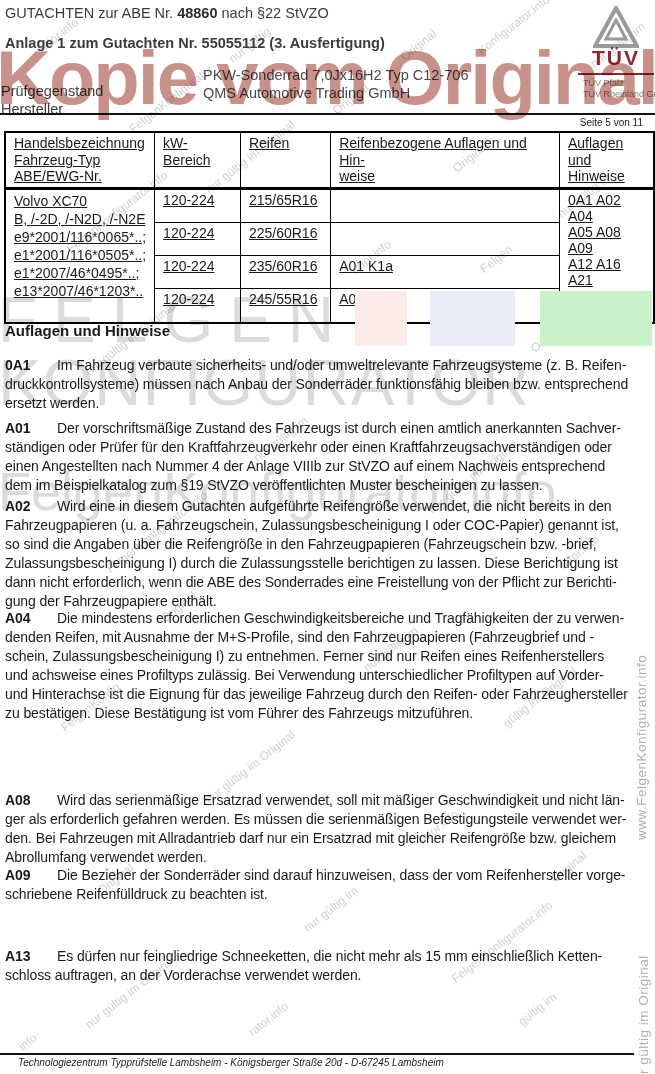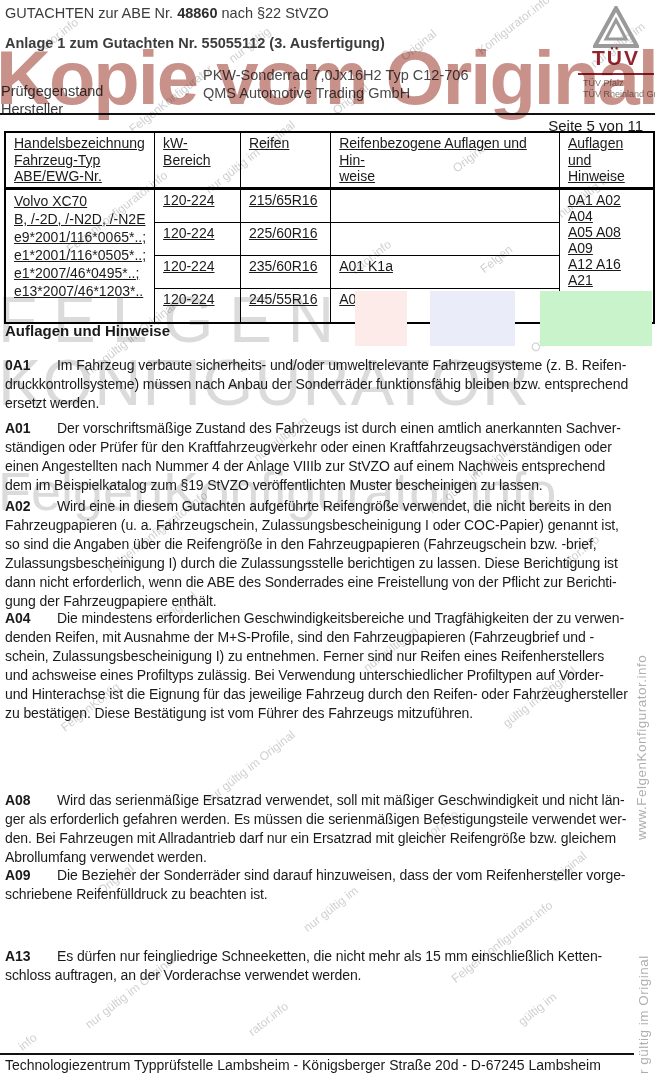--- a/index.html
+++ b/index.html
@@ -27,39 +27,39 @@
   .val-col{left:203px;color:#4a4a4a;}
   .row1{top:67px;} .row2{top:85px;}
   
   .logo{position:absolute;z-index:2;left:578px;top:6px;width:76px;text-align:center;}
   .logo svg{display:block;margin:0 auto;}
   .logo-tuv{font-size:21px;font-weight:bold;color:#93242e;letter-spacing:2px;margin-top:-2px;}
   .logo-rule{height:2px;background:#93242e;margin:3px 0 3px 0;}
   .logo-org{font-size:9px;line-height:11px;color:#8c8076;text-align:left;padding-left:5px;white-space:nowrap;}
   
   .toprule{position:absolute;z-index:2;left:0;top:113px;width:655px;height:2px;background:#111;}
-  .pagenum{position:absolute;z-index:2;right:12px;top:117px;font-size:15px;}
+  .pagenum{position:absolute;z-index:2;right:12px;top:117px;font-size:10px;}
   
   .tbl{position:absolute;z-index:2;left:4px;top:131px;border-collapse:collapse;font-size:14px;}
   .tbl th,.tbl td{border:1px solid #000;vertical-align:top;text-align:left;padding:2px 8px;font-weight:normal;text-decoration:underline;}
   .tbl th{height:48px;border-bottom:3px solid #000;white-space:pre-line;line-height:16.5px;}
   .tbl td{height:19px;line-height:16px;white-space:pre-line;}
   .tbl .c1{width:132px;} .tbl .c2{width:72px;} .tbl .c3{width:74px;} .tbl .c4{width:228px;} .tbl .c5{width:80px;}
   .tbl .veh{line-height:18px;}
   .tbl{border:2px solid #000;}
   
   .swatch{position:absolute;z-index:2;top:291px;height:55px;}
   
   .sec-head{position:absolute;z-index:2;left:5px;top:322px;font-size:15px;font-weight:bold;}
   .sec{position:absolute;z-index:2;left:5px;width:648px;margin:0;font-size:14px;line-height:19px;letter-spacing:-0.1px;}
   .sec .code{display:inline-block;width:52px;font-weight:bold;}
   .sec .body{white-space:pre;}
   
   .botrule{position:absolute;z-index:2;left:0;top:1053px;width:634px;height:2px;background:#111;}
-  .footer{position:absolute;z-index:2;left:5px;top:1057px;font-size:14px;white-space:nowrap;}
+  .footer{position:absolute;z-index:2;left:18px;top:1057px;font-size:10px;white-space:nowrap;font-style:italic;}
 </style>
 </head>
 <body>
 
 <div class="page">
 
   <div class="wm-big wm-felgen">FELGEN</div>
   <div class="wm-big wm-konf">KONFIGURATOR</div>
   <div class="wm-big wm-fki">FelgenKonfigurator.info</div>
   <div id="wm-scatter">

